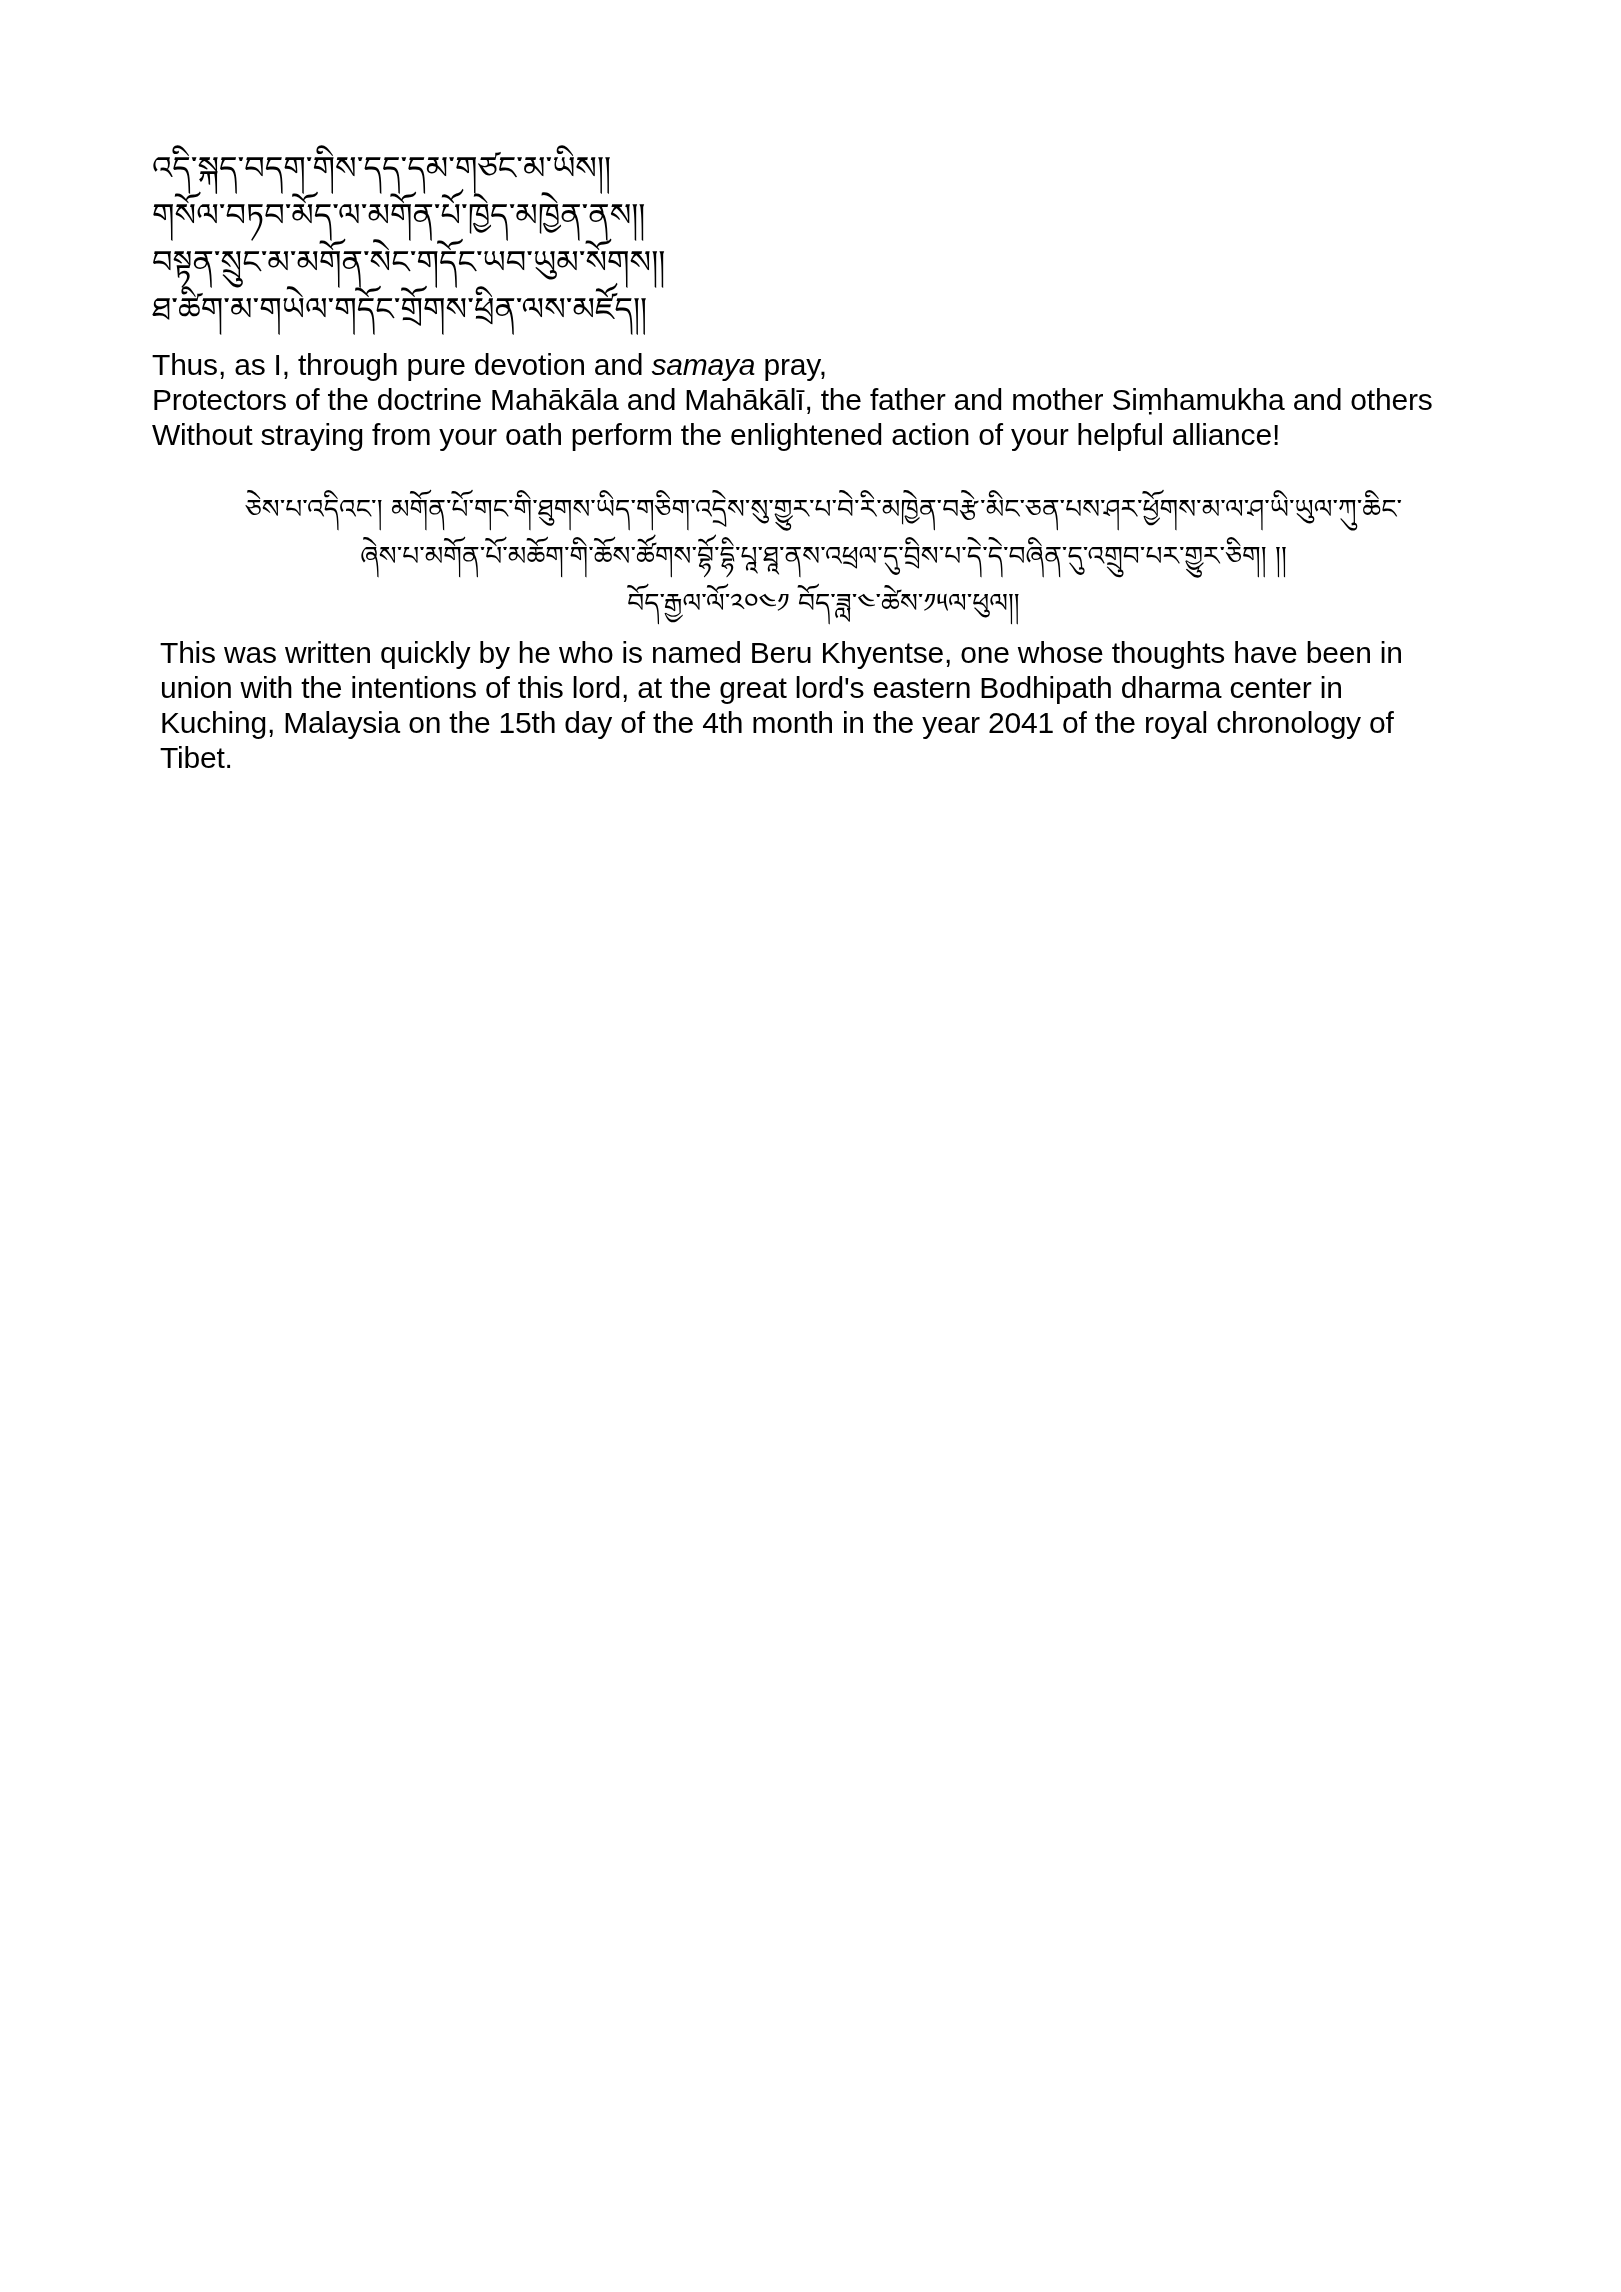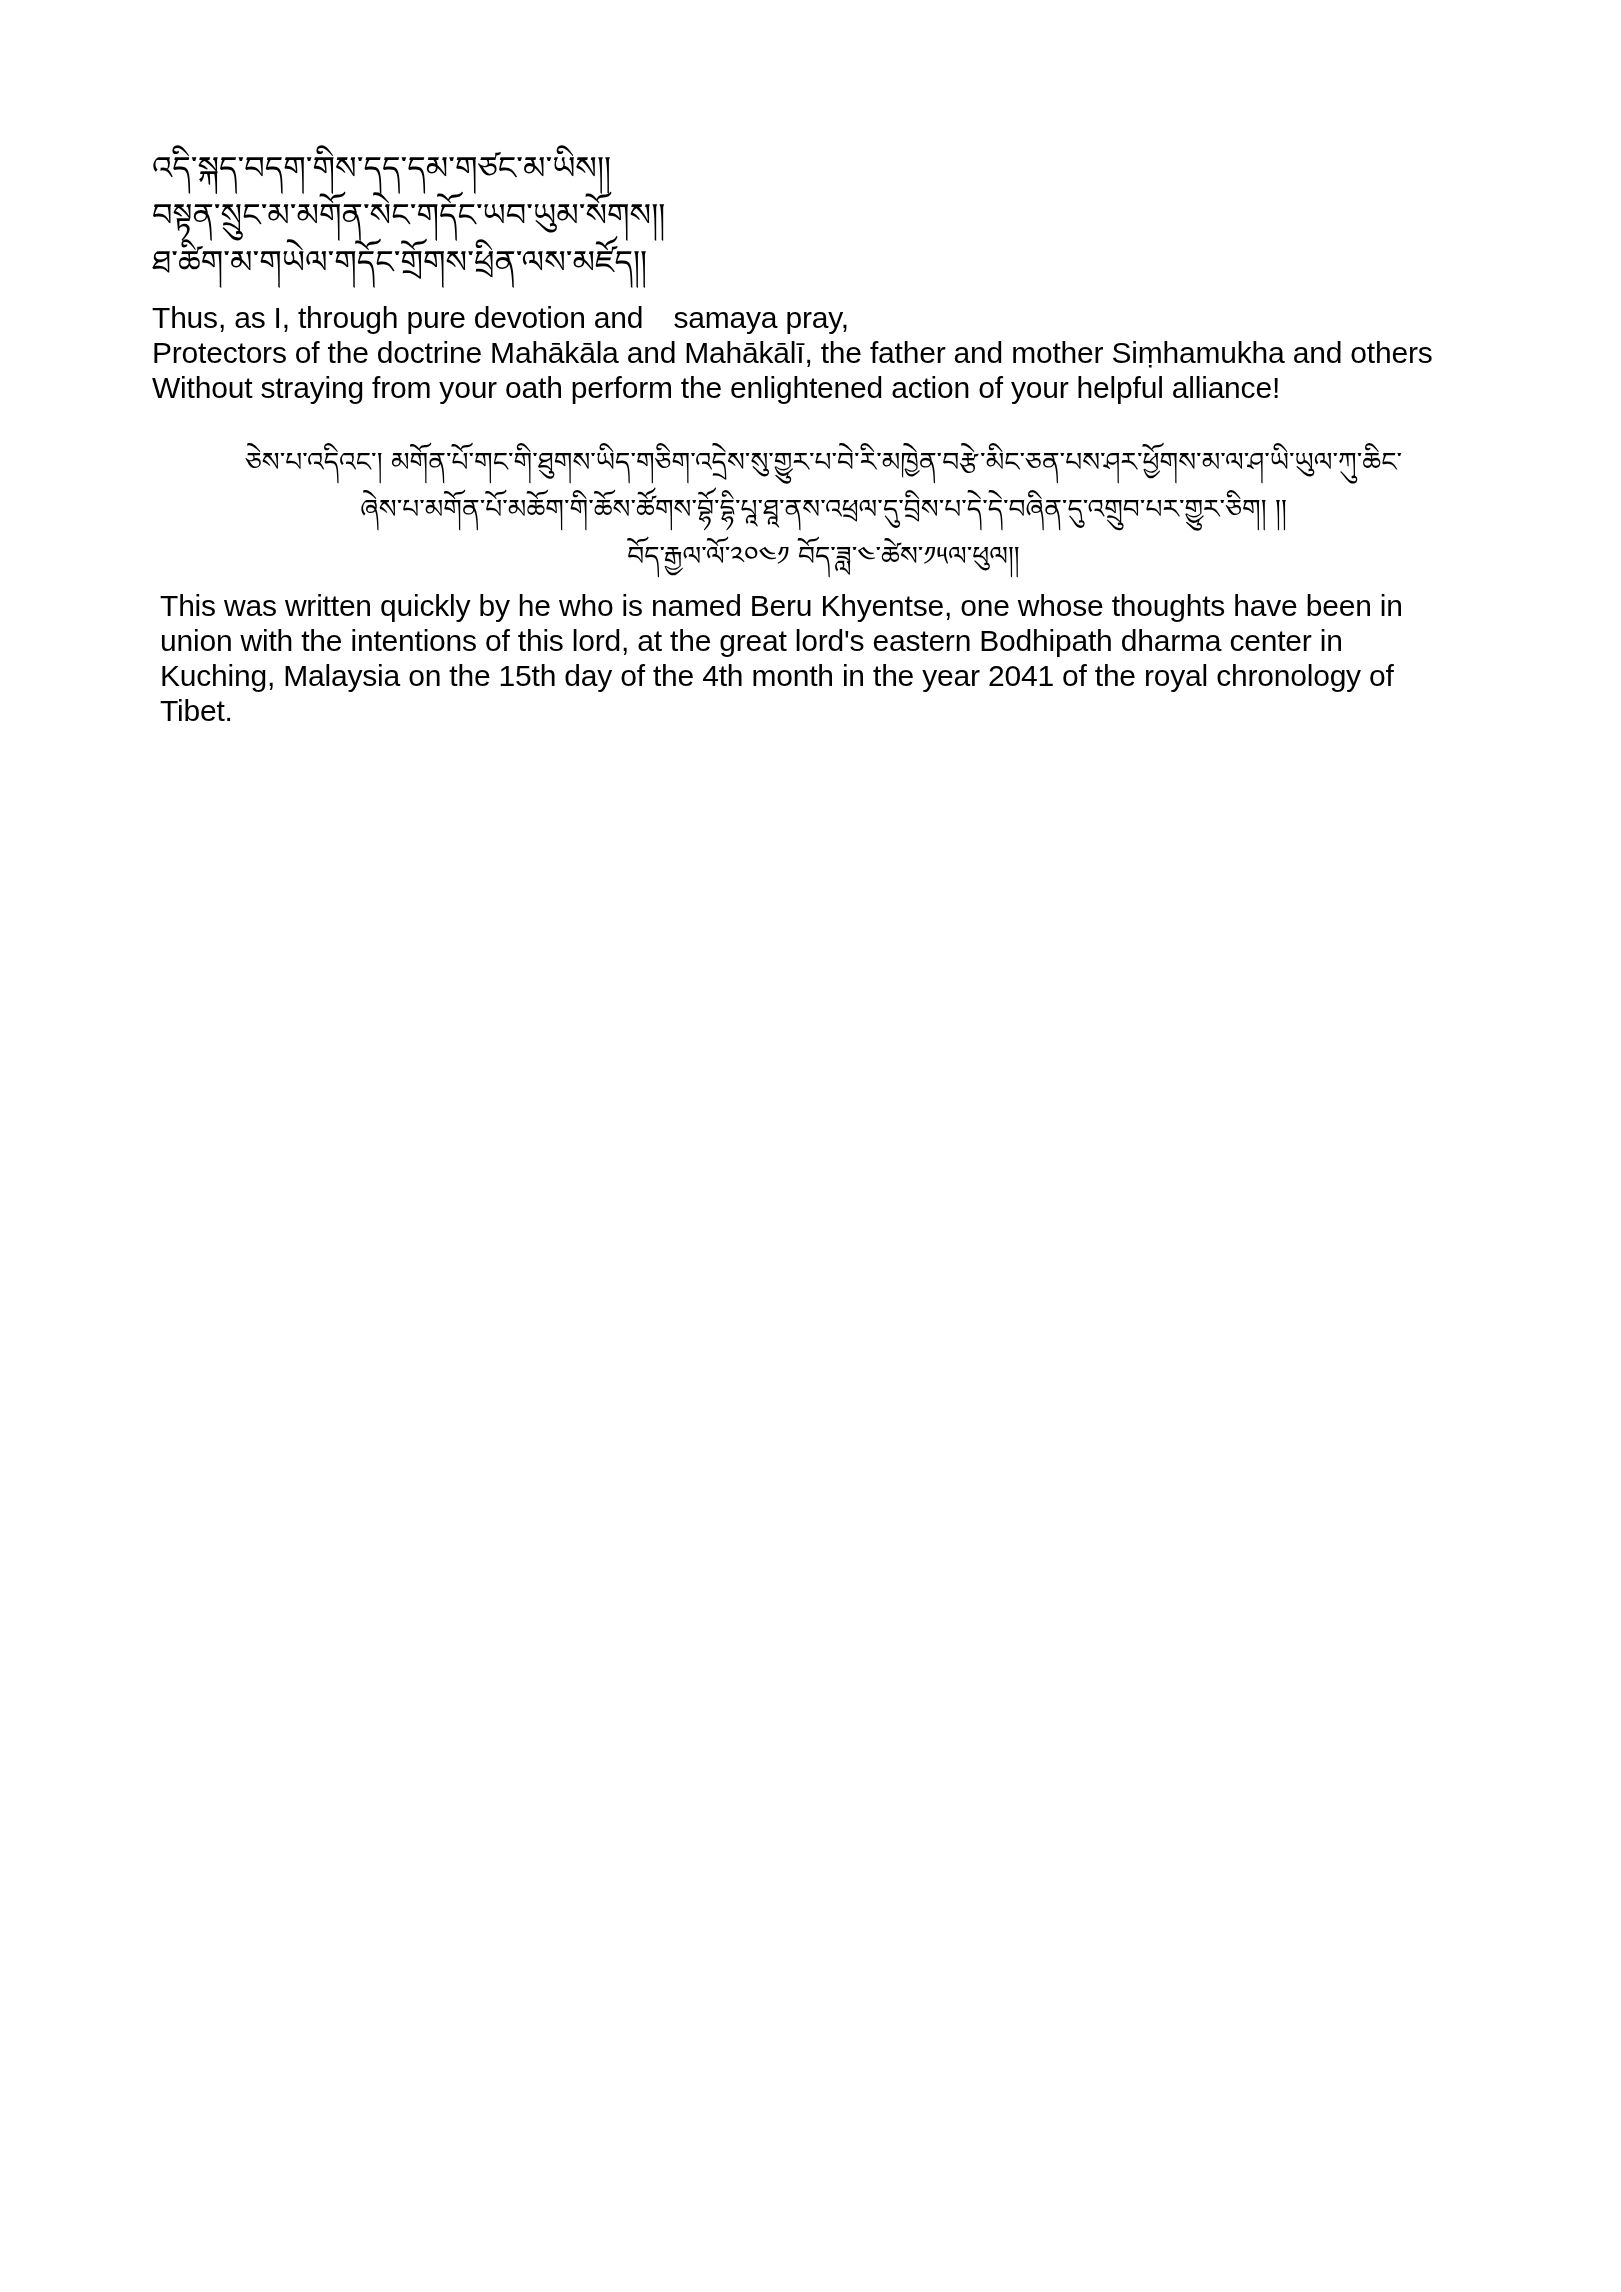--- a/index.html
+++ b/index.html
@@ -41,35 +41,36 @@
   
   .eng {
     font-family: "Liberation Sans", sans-serif;
     font-size: 30px;
     line-height: 35px;
     letter-spacing: -0.2px;
     color: #000000;
     white-space: nowrap;
   }
   .eng .ital {
-    margin-left: 22px;
+    font-style: italic;
   }
   .block-tib-verse   { margin: 0 0 13.7px 0; }
   .block-eng-verse   { margin: 0 0 33px 0; }
   .block-tib-colophon{ margin: 0 0 9.8px 0; text-align: center; }
   .block-eng-colophon{ margin: 8px; }
 </style>
 </head>
 <body>
 
 <div class="page">
   <div class="content">
 
     <div class="block-tib-verse">
       <div class="tib-lg">འདི་སྐད་བདག་གིས་དད་དམ་གཙང་མ་ཡིས།།</div>
+      <div class="tib-lg">གསོལ་བཏབ་མོད་ལ་མགོན་པོ་ཁྱེད་མཁྱེན་ནས།།</div>
       <div class="tib-lg">བསྟན་སྲུང་མ་མགོན་སེང་གདོང་ཡབ་ཡུམ་སོགས།།</div>
       <div class="tib-lg">ཐ་ཚིག་མ་གཡེལ་གདོང་གྲོགས་ཕྲིན་ལས་མཛོད།།</div>
     </div>
 
     <div class="block-eng-verse">
       <div class="eng"><span>Thus, as I, through pure devotion and </span><span class="ital">samaya</span><span> pray,</span></div>
       <div class="eng">Protectors of the doctrine Mahākāla and Mahākālī, the father and mother Siṃhamukha and others</div>
       <div class="eng">Without straying from your oath perform the enlightened action of your helpful alliance!</div>
     </div>
 

